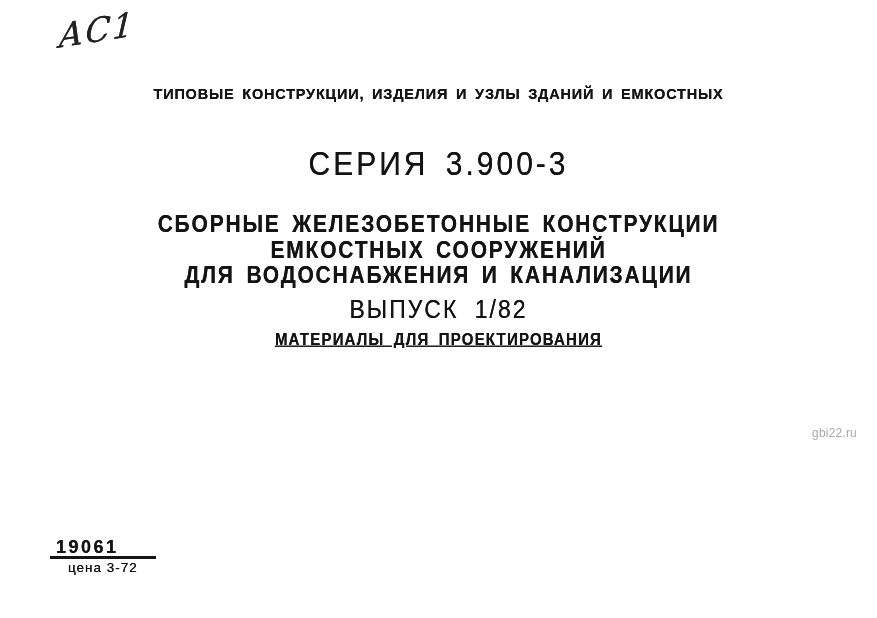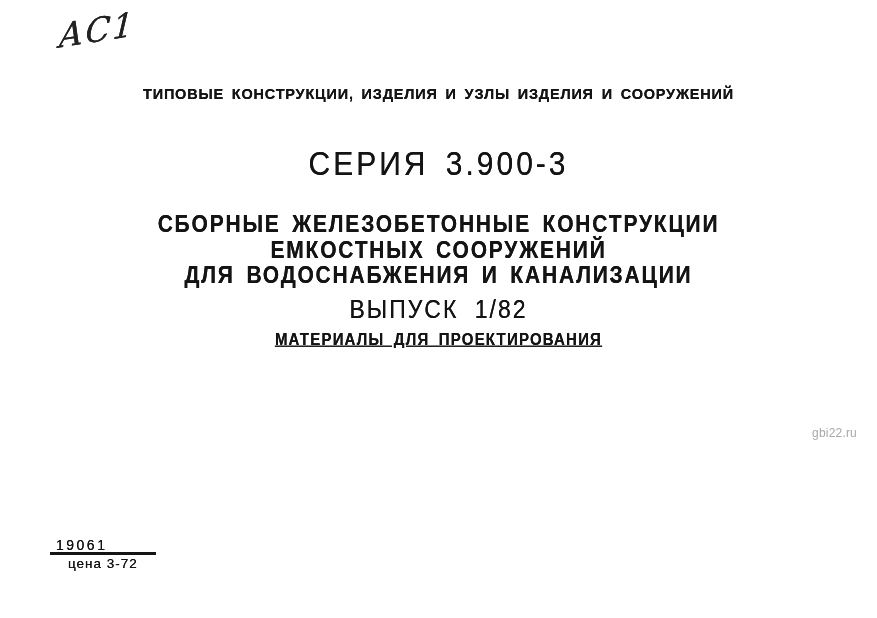--- a/index.html
+++ b/index.html
@@ -99,22 +99,22 @@
     font-size: 12px;
     color: #a8a8a8;
     letter-spacing: 0.2px;
   }
 
   .stamp {
     left: 50px;
     top: 537px;
   }
   .stamp-number {
-    font-size: 14px;
-    font-weight: 400;
+    font-size: 18px;
+    font-weight: 700;
     letter-spacing: 2.5px;
     padding-left: 6px;
     line-height: 1;
     transform: scaleY(1.05);
     transform-origin: left top;
   }
   .stamp-underline {
     width: 106px;
     height: 3px;
     background: #141414;
@@ -129,21 +129,21 @@
     line-height: 1;
   }
 </style>
 </head>
 <body>
 
 <div class="page">
 
   <div class="abs handwritten ink">АС1</div>
 
-  <div class="abs centered header-line ink">ТИПОВЫЕ КОНСТРУКЦИИ, ИЗДЕЛИЯ И УЗЛЫ ИЗДЕЛИЯ И СООРУЖЕНИЙ</div>
+  <div class="abs centered header-line ink">ТИПОВЫЕ КОНСТРУКЦИИ, ИЗДЕЛИЯ И УЗЛЫ ЗДАНИЙ И ЕМКОСТНЫХ</div>
 
   <div class="abs centered series-line ink">СЕРИЯ 3.900-3</div>
 
   <div class="abs main-title">
     <div class="t-line ink">СБОРНЫЕ ЖЕЛЕЗОБЕТОННЫЕ КОНСТРУКЦИИ</div>
     <div class="t-line ink">ЕМКОСТНЫХ СООРУЖЕНИЙ</div>
     <div class="t-line ink">ДЛЯ ВОДОСНАБЖЕНИЯ И КАНАЛИЗАЦИИ</div>
   </div>
 
   <div class="abs centered issue-line ink">ВЫПУСК 1/82</div>

